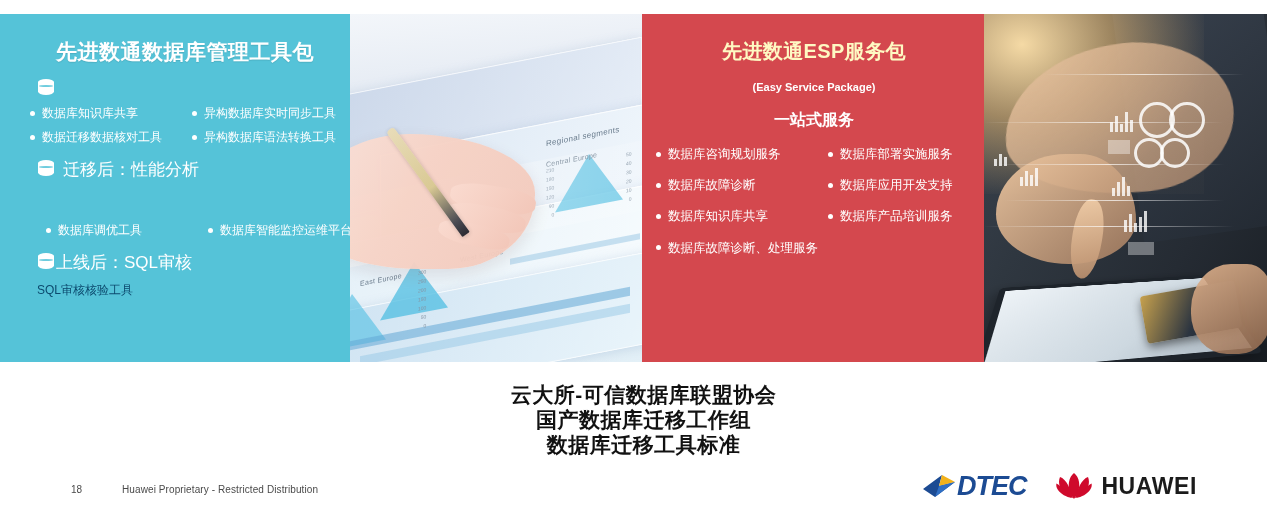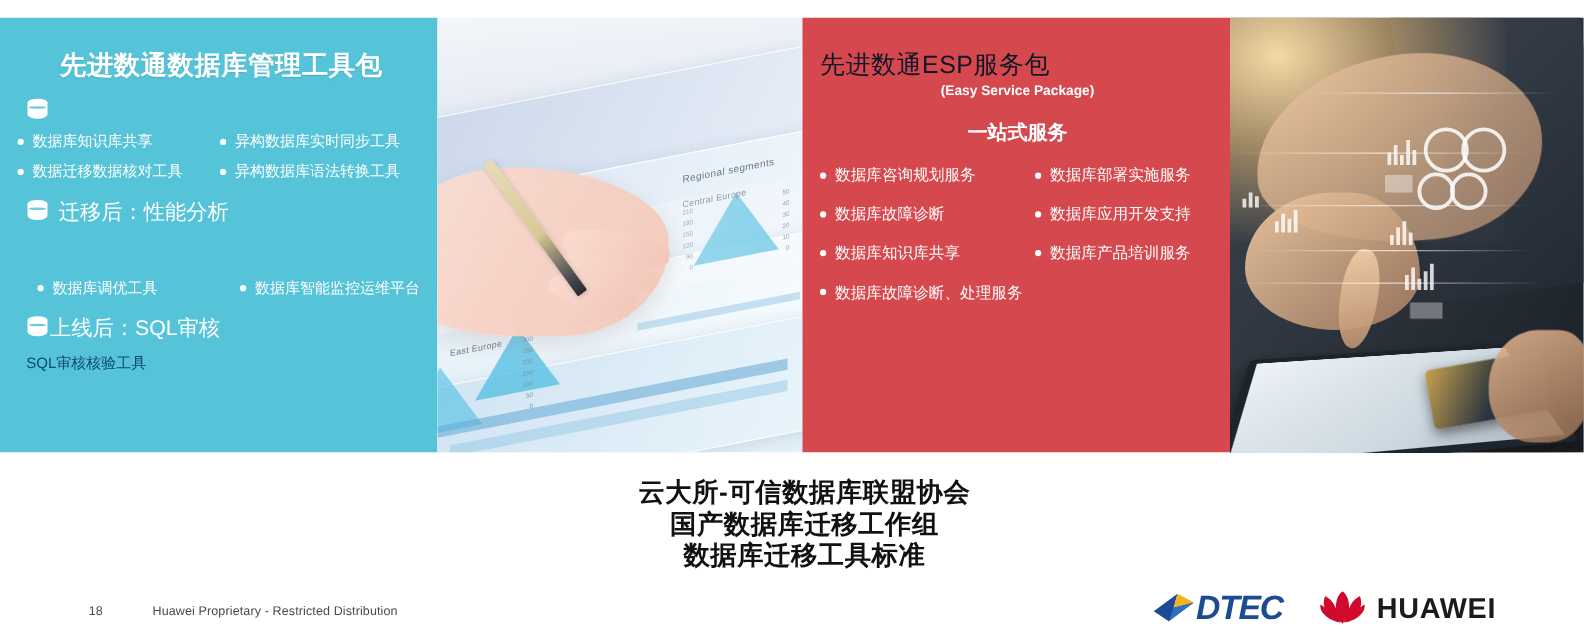--- a/index.html
+++ b/index.html
@@ -27,21 +27,21 @@
   }
 
   
   .panel-teal {
     width: 350px;
     height: 100%;
     background: #55c3d8;
     position: relative;
     flex: 0 0 350px;
     box-sizing: border-box;
-    padding: 16px 10px 0 14px;
+    padding: 16px 10px 0 30px;
     color: #ffffff;
   }
   .teal-title {
     font-size: 21px;
     font-weight: bold;
     letter-spacing: 0.5px;
     text-align: center;
     margin: 8px 0 2px 0;
     color: #ffffff;
     text-shadow: 0 1px 1px rgba(0,0,0,0.10);
@@ -238,30 +238,31 @@
   .panel-red {
     flex: 0 0 342px;
     height: 100%;
     background: #d4484e;
     color: #ffffff;
     box-sizing: border-box;
     padding: 24px 12px 0 14px;
     position: relative;
   }
   .red-title {
+    text-align: center;
     font-size: 20px;
-    font-weight: normal;
+    font-weight: bold;
     letter-spacing: .4px;
-    color: #0f172a;
+    color: #fef9c3;
   }
   .red-sub {
     text-align: center;
     font-size: 11px;
     font-weight: bold;
-    margin-top: 2px;
+    margin-top: 16px;
     color: #ffffff;
   }
   .red-section {
     text-align: center;
     font-size: 16px;
     font-weight: bold;
     margin-top: 17px;
     color: #ffffff;
   }
   .red-grid {

